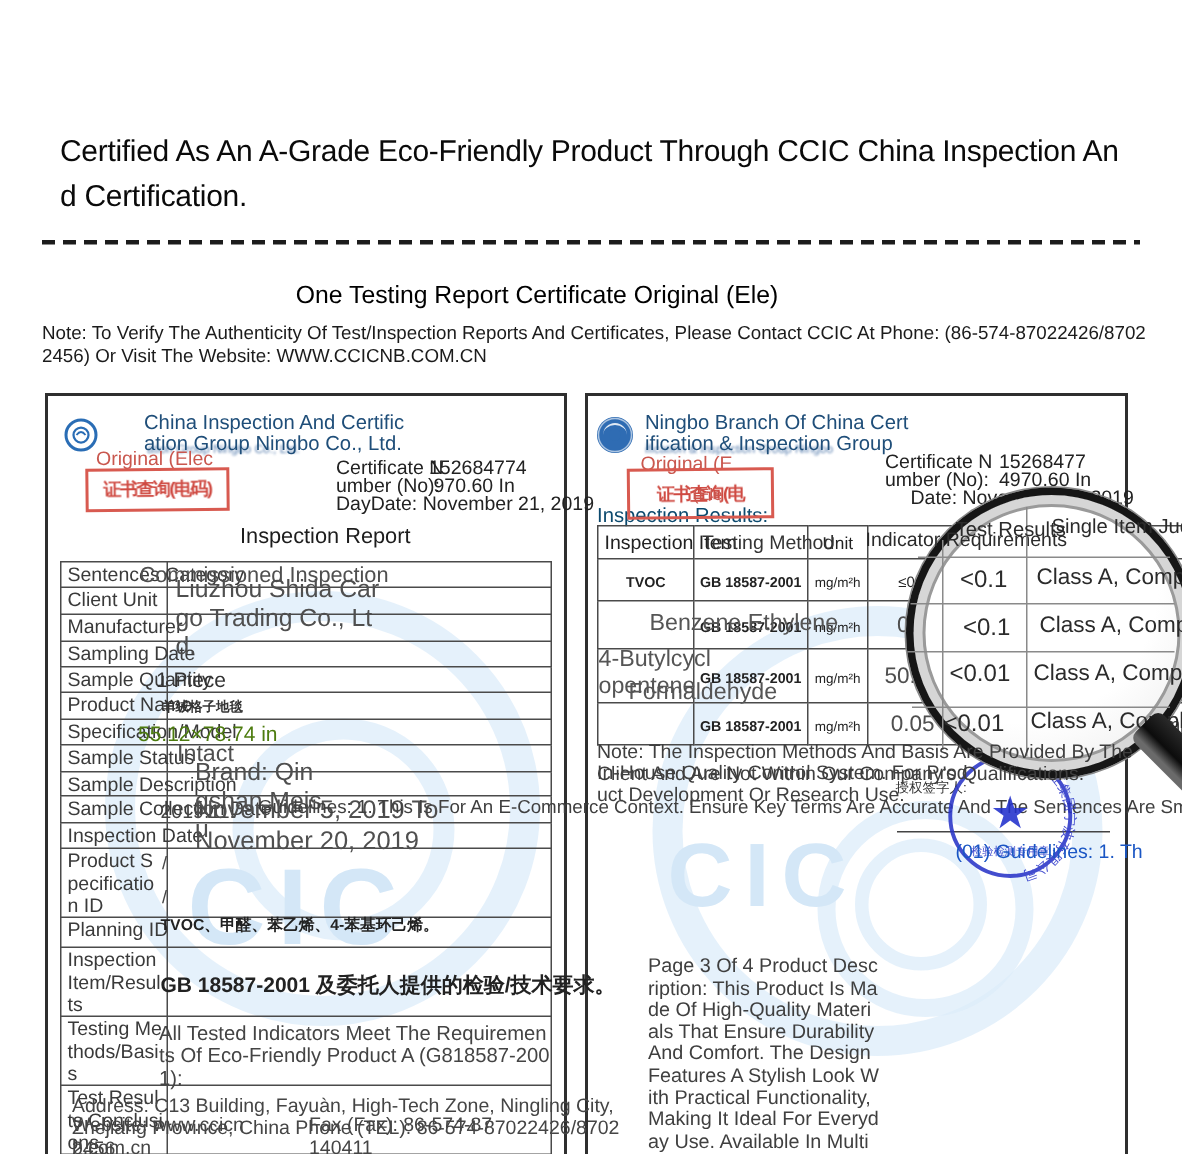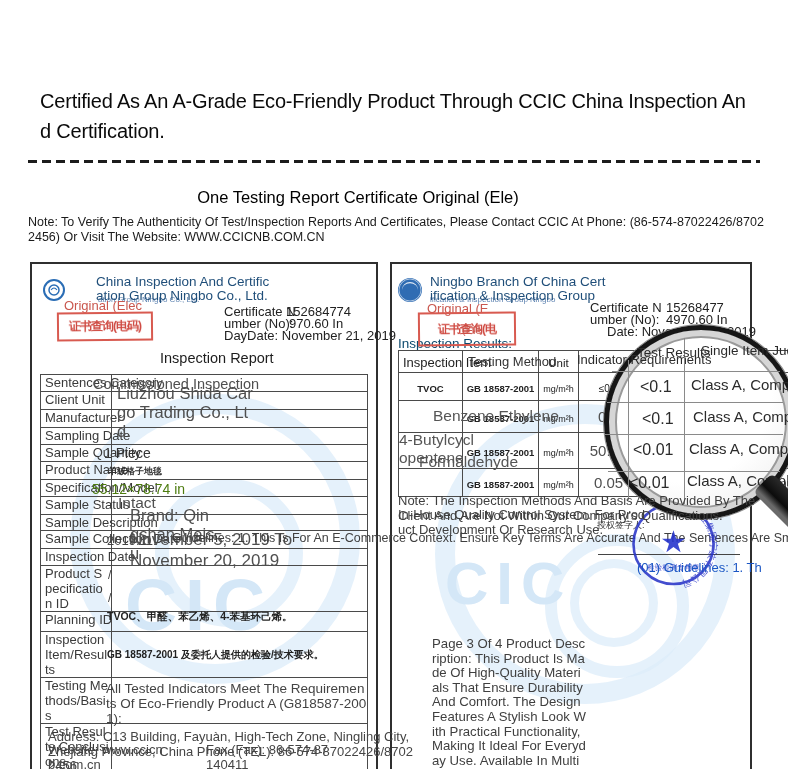--- a/index.html
+++ b/index.html
@@ -208,21 +208,21 @@
   <div class="abs gmid nw" style="left:104px;top:401px;font-size:14px;color:#333;">1 Piece</div>
   <div class="abs nw" style="left:108px;top:421px;font-size:9px;font-weight:bold;color:#333;z-index:3">羊绒格子地毯</div>
   <div class="abs gmid nw" style="left:92px;top:437px;font-size:14px;color:#4d7c0f;">55.12×78.74 in</div>
   <div class="abs gbig nw" style="left:118px;top:450px;font-size:15.5px;">Intact</div>
   <div class="abs gbig ba" style="left:130px;top:462px;width:88px;font-size:16.5px;line-height:19px;">Brand: Qingshan Meisu</div>
   <div class="abs gmid nw" style="left:107px;top:489px;font-size:13px;">2019.11.</div>
   <div class="abs gbig ba" style="left:130px;top:485px;width:170px;font-size:17px;line-height:21px;">November 5, 2019 To November 20, 2019</div>
   <div class="abs gmid" style="left:108px;top:524px;font-size:12px;">/</div>
   <div class="abs gmid" style="left:108px;top:547px;font-size:12px;">/</div>
   <div class="abs nw" style="left:107px;top:566px;font-size:10.5px;font-weight:bold;color:#222;z-index:3">TVOC、甲醛、苯乙烯、4-苯基环己烯。</div>
-  <div class="abs nw" style="left:107px;top:604px;font-size:10px;font-weight:bold;color:#222;z-index:3">GB 18587-2001 及委托人提供的检验/技术要求。</div>
+  <div class="abs nw" style="left:107px;top:604px;font-size:14px;font-weight:bold;color:#222;z-index:3">GB 18587-2001 及委托人提供的检验/技术要求。</div>
   <div class="abs gmid ba" style="left:106px;top:637px;width:262px;font-size:13.5px;line-height:15px;">All Tested Indicators Meet The Requirements Of Eco-Friendly Product A (G818587-2001):</div>
   <div class="abs nw" style="left:172px;top:487px;font-size:12.5px;color:#3f3f3f;z-index:5">Guidelines:  1. This Is For An E-Commerce Context. Ensure Key Terms Are Accurate And The Sentences Are Sm</div>
 
   <div class="abs ba" style="left:48px;top:686px;width:368px;font-size:13px;line-height:14.5px;color:#454545;z-index:3">Address: C13 Building, Fayuàn, High-Tech Zone, Ningling City, Zhejiang Province, China  Phone (TEL): 86-574-87022426/87022456</div>
   <div class="abs ba" style="left:48px;top:699px;width:116px;font-size:13px;line-height:14.5px;color:#454545;z-index:3">Website: www.ccicnb.com.cn</div>
   <div class="abs ba" style="left:206px;top:699px;width:124px;font-size:13px;line-height:14.5px;color:#454545;z-index:3">Fax (Fax): 86-574-87140411</div>
 
   <svg class="abs" style="left:396px;top:232px;z-index:4" width="28" height="28" viewBox="0 0 28 28">
     <circle cx="14" cy="14" r="12" fill="#2f6cb3"></circle>
     <circle cx="14" cy="14" r="11" fill="none" stroke="#fff" stroke-width="1" opacity=".6"></circle>

